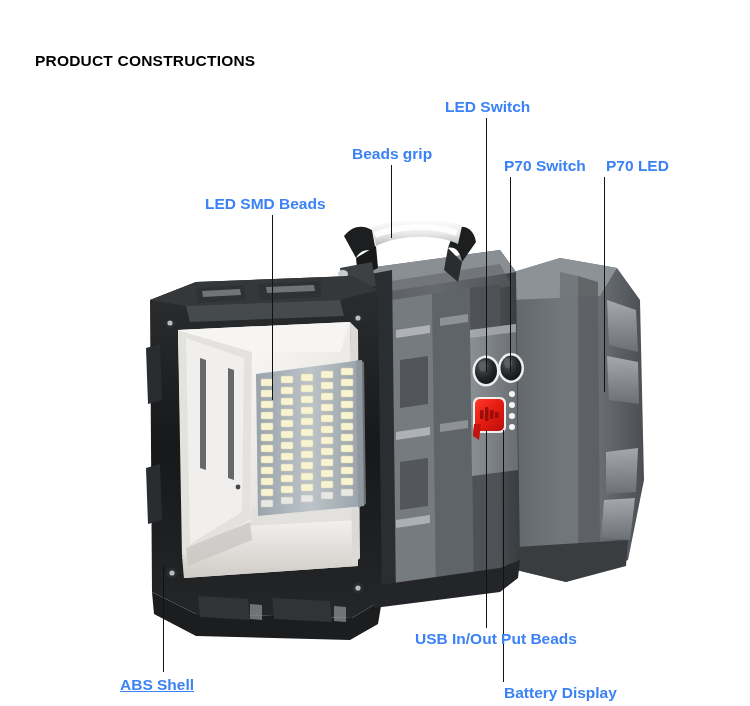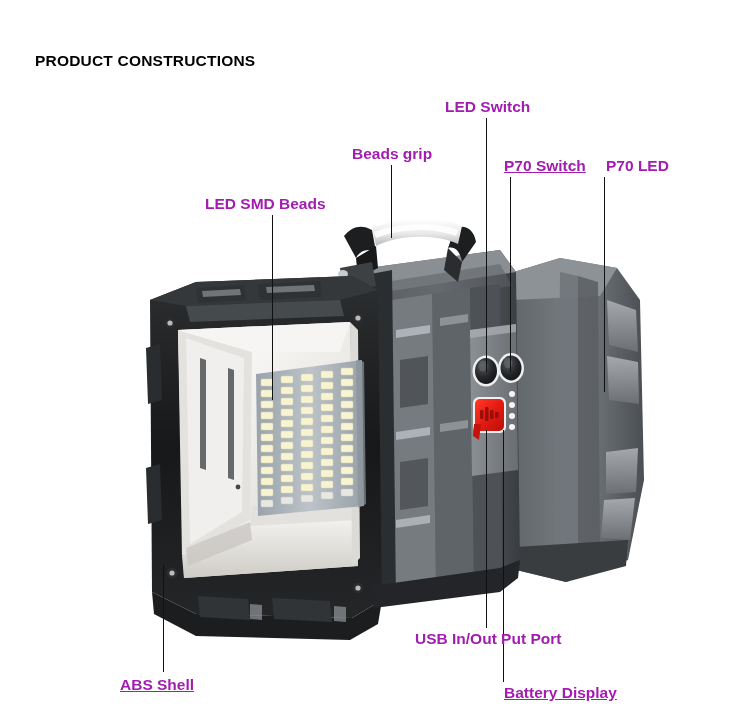--- a/index.html
+++ b/index.html
@@ -10,21 +10,21 @@
     overflow:hidden;position:relative;
   }
   #stage{position:absolute;left:0;top:0;width:750px;height:536px;}
 
   .title{
     position:absolute;left:35px;top:52px;
     font-size:15.5px;font-weight:bold;color:#000;letter-spacing:.2px;
     white-space:nowrap;
   }
   .lbl{
-    position:absolute;font-size:15.5px;font-weight:bold;color:#a21caf;
+    position:absolute;font-size:15.5px;font-weight:bold;color:#3b82f6;
     white-space:nowrap;letter-spacing:0px;
   }
   .leader{position:absolute;background:#111;width:1.4px;}
 
   
   #art{position:absolute;left:0;top:0;width:750px;height:706px;}
 </style>
 </head>
 <body>
 
@@ -311,23 +311,23 @@
   <div class="leader" style="left:163px;top:565px;height:107px;"></div>
 
   <div class="title">PRODUCT CONSTRUCTIONS</div>
 
   <div class="lbl" style="left:205px;top:195px;">LED SMD Beads</div>
 
   <div class="lbl" style="left:352px;top:145px;">Beads grip</div>
 
   <div class="lbl" style="left:445px;top:98px;">LED Switch</div>
 
-  <div class="lbl" style="left:504px;top:157px;text-decoration:underline;">P70 Switch</div>
+  <div class="lbl" style="left:504px;top:157px;">P70 Switch</div>
 
   <div class="lbl" style="left:606px;top:157px;">P70 LED</div>
 
-  <div class="lbl" style="left:415px;top:630px;">USB In/Out Put Port</div>
-
-  <div class="lbl" style="left:504px;top:684px;text-decoration:underline;">Battery Display</div>
+  <div class="lbl" style="left:415px;top:630px;">USB In/Out Put Beads</div>
+
+  <div class="lbl" style="left:504px;top:684px;">Battery Display</div>
 
   <div class="lbl" style="left:120px;top:676px;text-decoration:underline;">ABS Shell</div>
 
 </div>
 
 </body></html>

